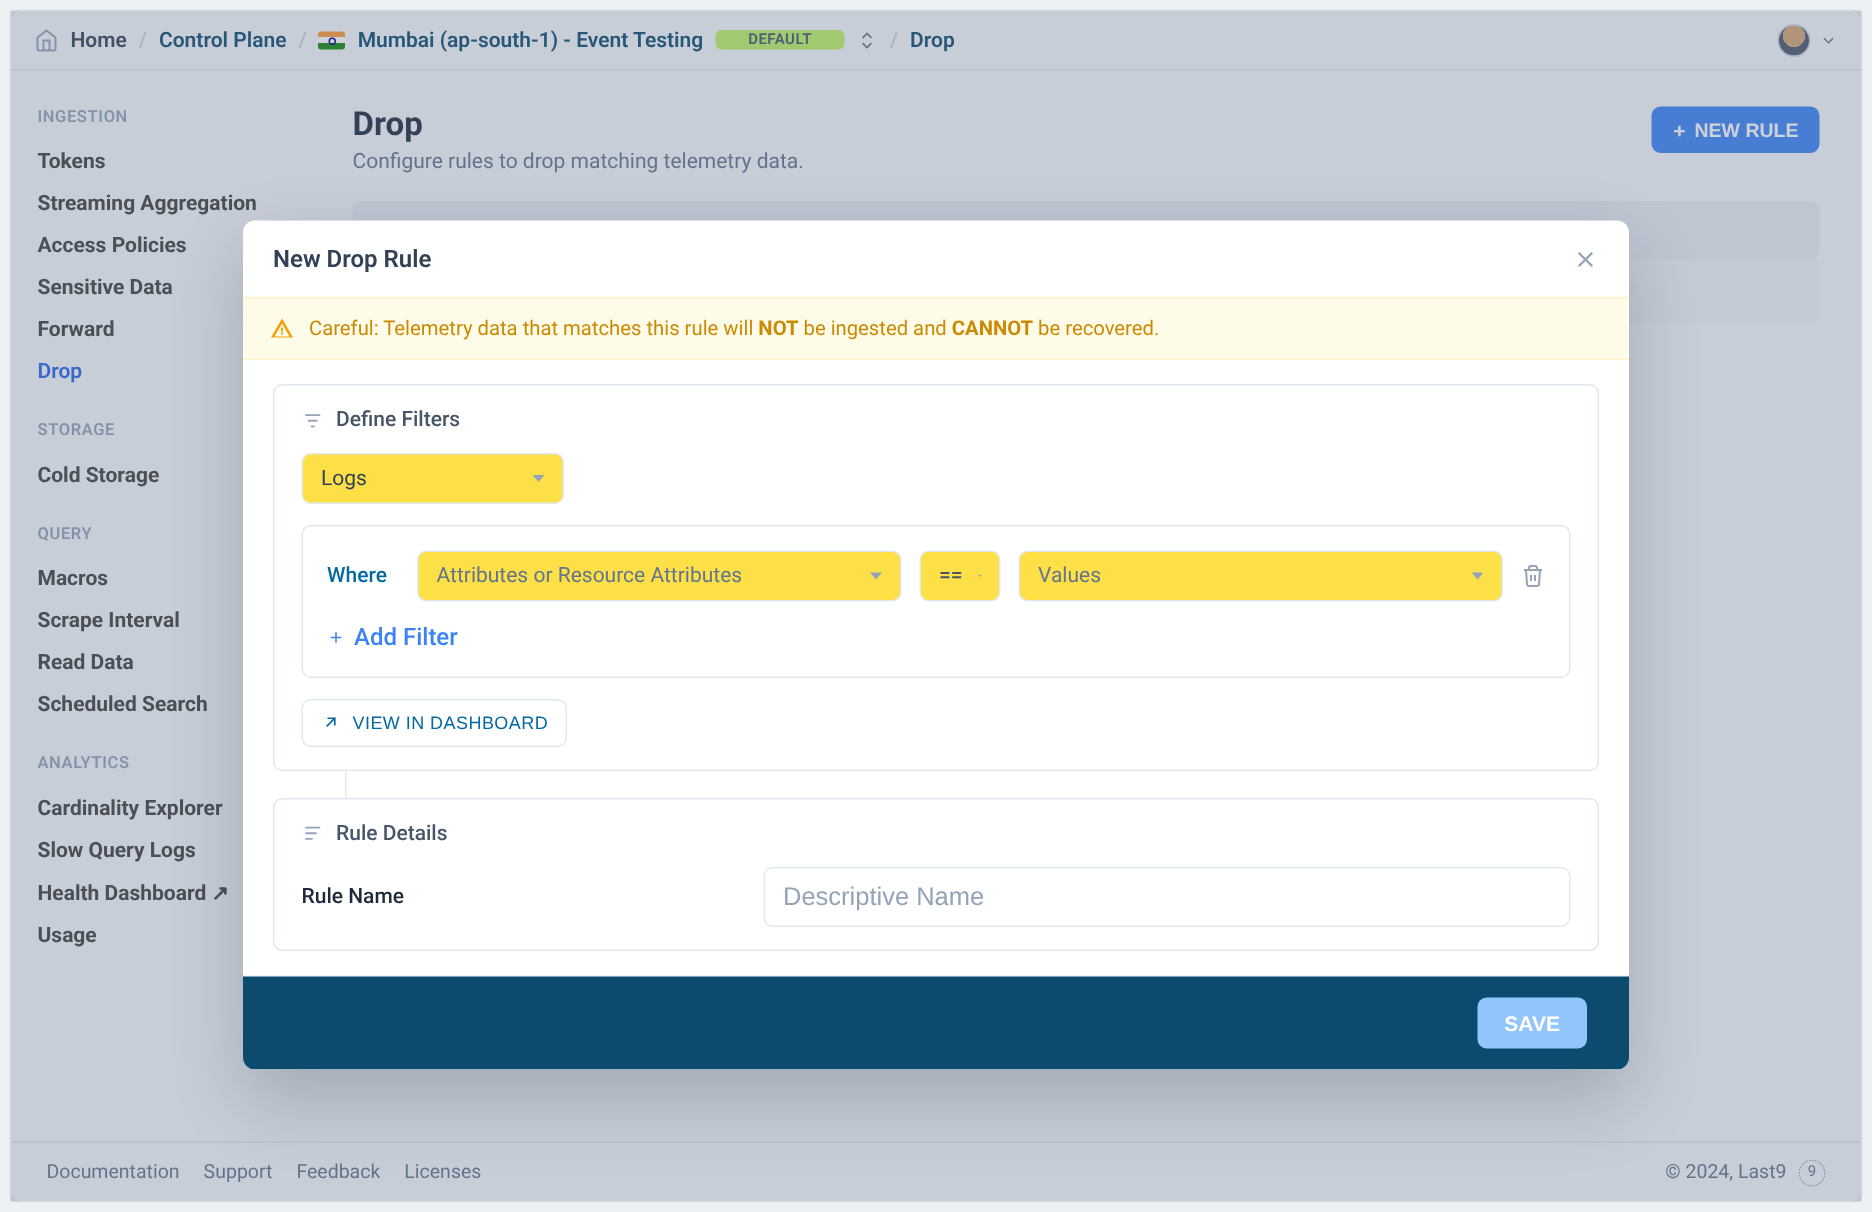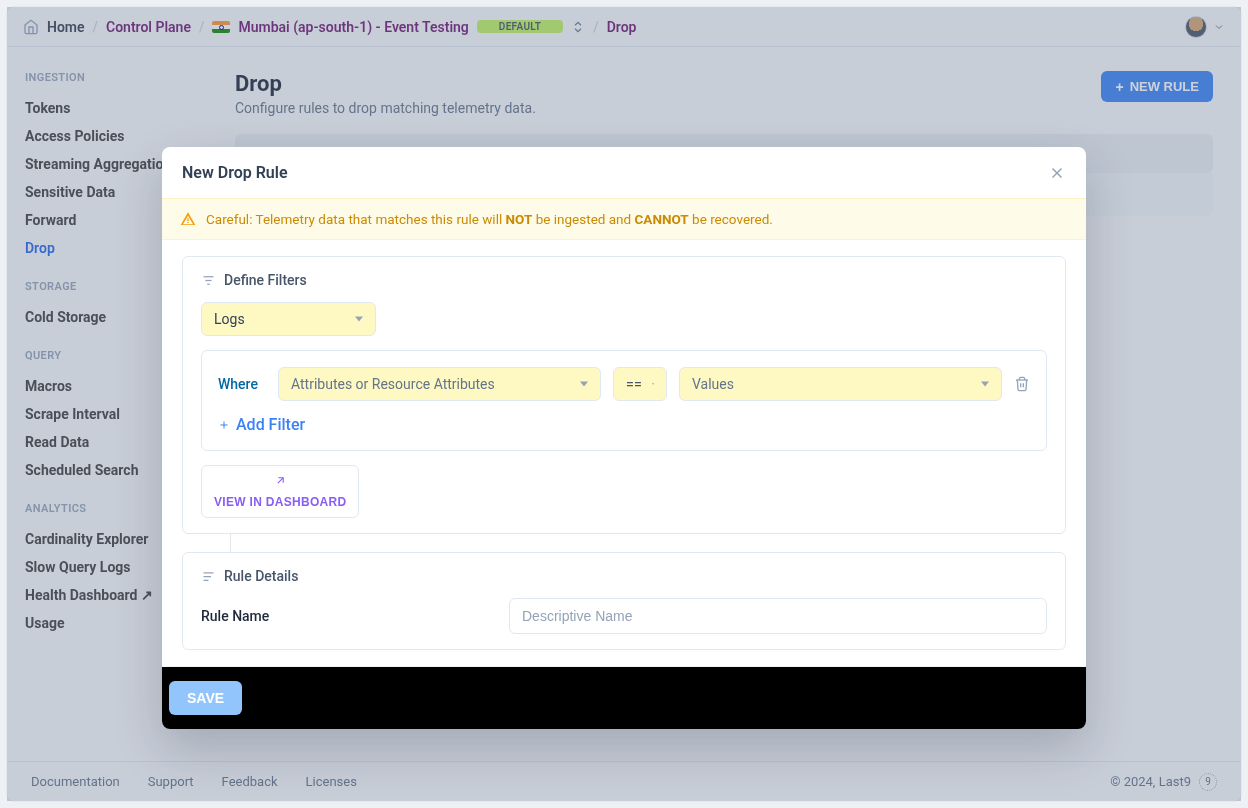--- a/index.html
+++ b/index.html
@@ -33,21 +33,21 @@
     }
     .breadcrumb {
       display: flex;
       align-items: center;
       gap: 8px;
       color: #475569;
       font-weight: 500;
     }
     .breadcrumb .sep { color: #cbd5e1; }
     .breadcrumb .home-link { color: #334155; font-weight: 600; }
-    .breadcrumb .crumb-link { color: #701a75; font-weight: 600; }
+    .breadcrumb .crumb-link { color: #0c4a6e; font-weight: 600; }
     .breadcrumb .flag {
       width: 18px; height: 12px;
       background: linear-gradient(to bottom, #ff9933 0 33%, #ffffff 33% 66%, #138808 66% 100%);
       border-radius: 2px;
       display: inline-block;
       position: relative;
     }
     .breadcrumb .flag::after {
       content: ""; position: absolute;
       width: 3px; height: 3px; border-radius: 50%;
@@ -154,21 +154,21 @@
     .footer {
       height: 40px;
       border-top: 1px solid #e2e8f0;
       display: flex;
       align-items: center;
       justify-content: space-between;
       padding: 0 24px;
       color: #64748b;
       font-size: 13px;
     }
-    .footer-links { display: flex; gap: 28px; }
+    .footer-links { display: flex; gap: 16px; }
     .footer-links a { color: #64748b; text-decoration: none; cursor: pointer; }
     .footer-right { display: flex; align-items: center; gap: 8px; }
     .logo-9 {
       width: 18px; height: 18px;
       border: 1px dotted #94a3b8;
       border-radius: 50%;
       display: flex; align-items: center; justify-content: center;
       font-size: 10px; color: #64748b;
     }
     
@@ -241,21 +241,21 @@
     }
     .panel-heading svg { width: 15px; height: 15px; color: #94a3b8; }
     .dropdown {
       border: 1px solid #e2e8f0;
       border-radius: 6px;
       padding: 8px 12px;
       display: inline-flex;
       align-items: center;
       justify-content: space-between;
       gap: 10px;
-      background: #fef9c3;
+      background: #fde047;
       cursor: pointer;
       font-size: 14px;
       color: #334155;
     }
     .dropdown .caret { width: 8px; height: 8px; color: #94a3b8; }
     .dd-logs { width: 175px; }
     .filter-box {
       border: 1px solid #e2e8f0;
       border-radius: 6px;
       padding: 16px;
@@ -285,48 +285,47 @@
     .btn-view-dash {
       border: 1px solid #e2e8f0;
       border-radius: 6px;
       padding: 8px 12px;
       display: inline-flex;
       align-items: center;
       gap: 8px;
       background: #fff;
       cursor: pointer;
       font-size: 12px;
-      font-weight: 700;
-      color: #8b5cf6;
+      font-weight: 400;
+      color: #0369a1;
       margin-top: 14px;
       letter-spacing: 0.3px;
-      flex-direction: column;
     }
     .btn-view-dash svg { width: 13px; height: 13px; }
     .rule-name-row {
       display: flex;
       align-items: center;
       gap: 28px;
     }
     .rule-name-label { color: #1e293b; font-weight: 500; width: 280px; }
     .rule-name-input {
       flex: 1;
       border: 1px solid #e2e8f0;
       border-radius: 6px;
       padding: 9px 12px;
-      font-size: 14px;
+      font-size: 17px;
       color: #a21caf;
       outline: none;
     }
     .rule-name-input::placeholder { color: #94a3b8; }
     .modal-footer {
-      background: #000000;
-      padding: 14px 7px;
-      display: flex;
-      justify-content: flex-start;
+      background: #0c4a6e;
+      padding: 14px 28px;
+      display: flex;
+      justify-content: flex-end;
       border-top: 1px solid #f1f5f9;
     }
     .btn-save {
       background: #93c5fd;
       color: #fff;
       border: none;
       border-radius: 6px;
       padding: 9px 18px;
       font-size: 14px;
       font-weight: 600;
@@ -365,22 +364,22 @@
           <polyline points="6 9 12 15 18 9"></polyline>
         </svg>
     </div>
   </div>
 
   <div class="body-wrap">
 
     <div class="sidebar">
       <div class="side-section-title">INGESTION</div>
       <span class="side-item">Tokens</span>
+      <span class="side-item">Streaming Aggregation</span>
       <span class="side-item">Access Policies</span>
-      <span class="side-item">Streaming Aggregation</span>
       <span class="side-item">Sensitive Data</span>
       <span class="side-item">Forward</span>
       <span class="side-item active">Drop</span>
 
       <div class="side-section-title">STORAGE</div>
       <span class="side-item">Cold Storage</span>
 
       <div class="side-section-title">QUERY</div>
       <span class="side-item">Macros</span>
       <span class="side-item">Scrape Interval</span>

